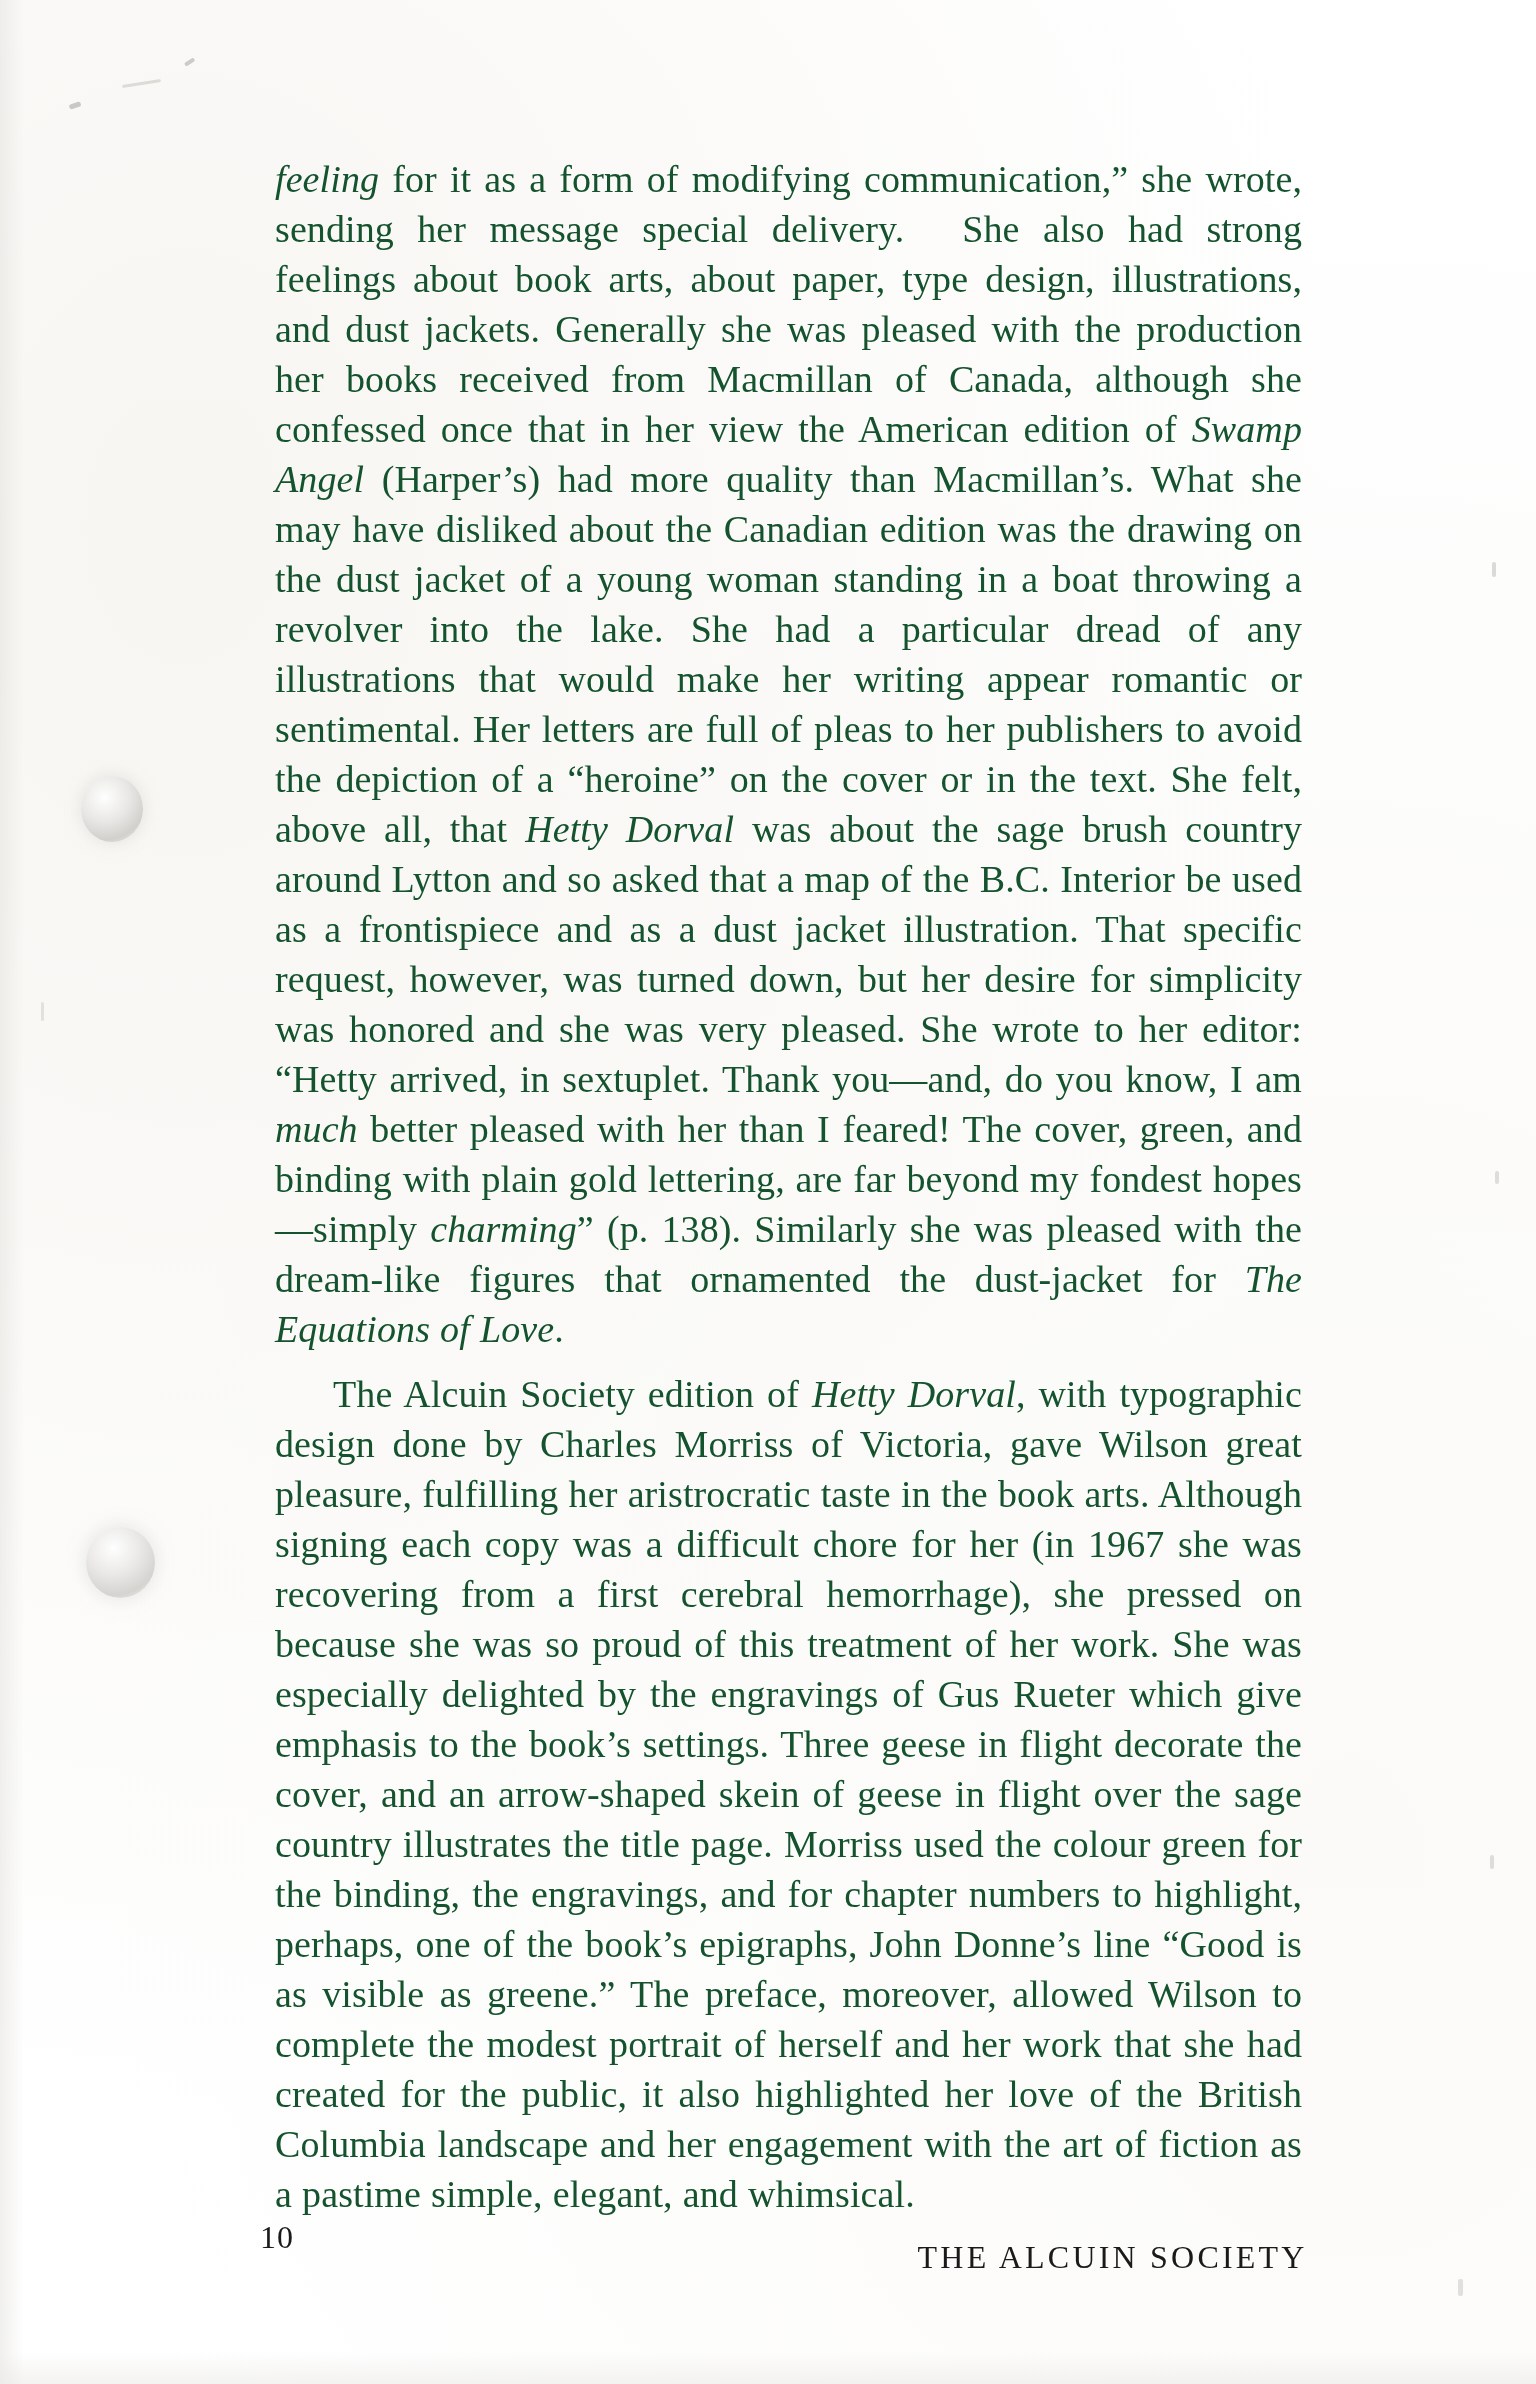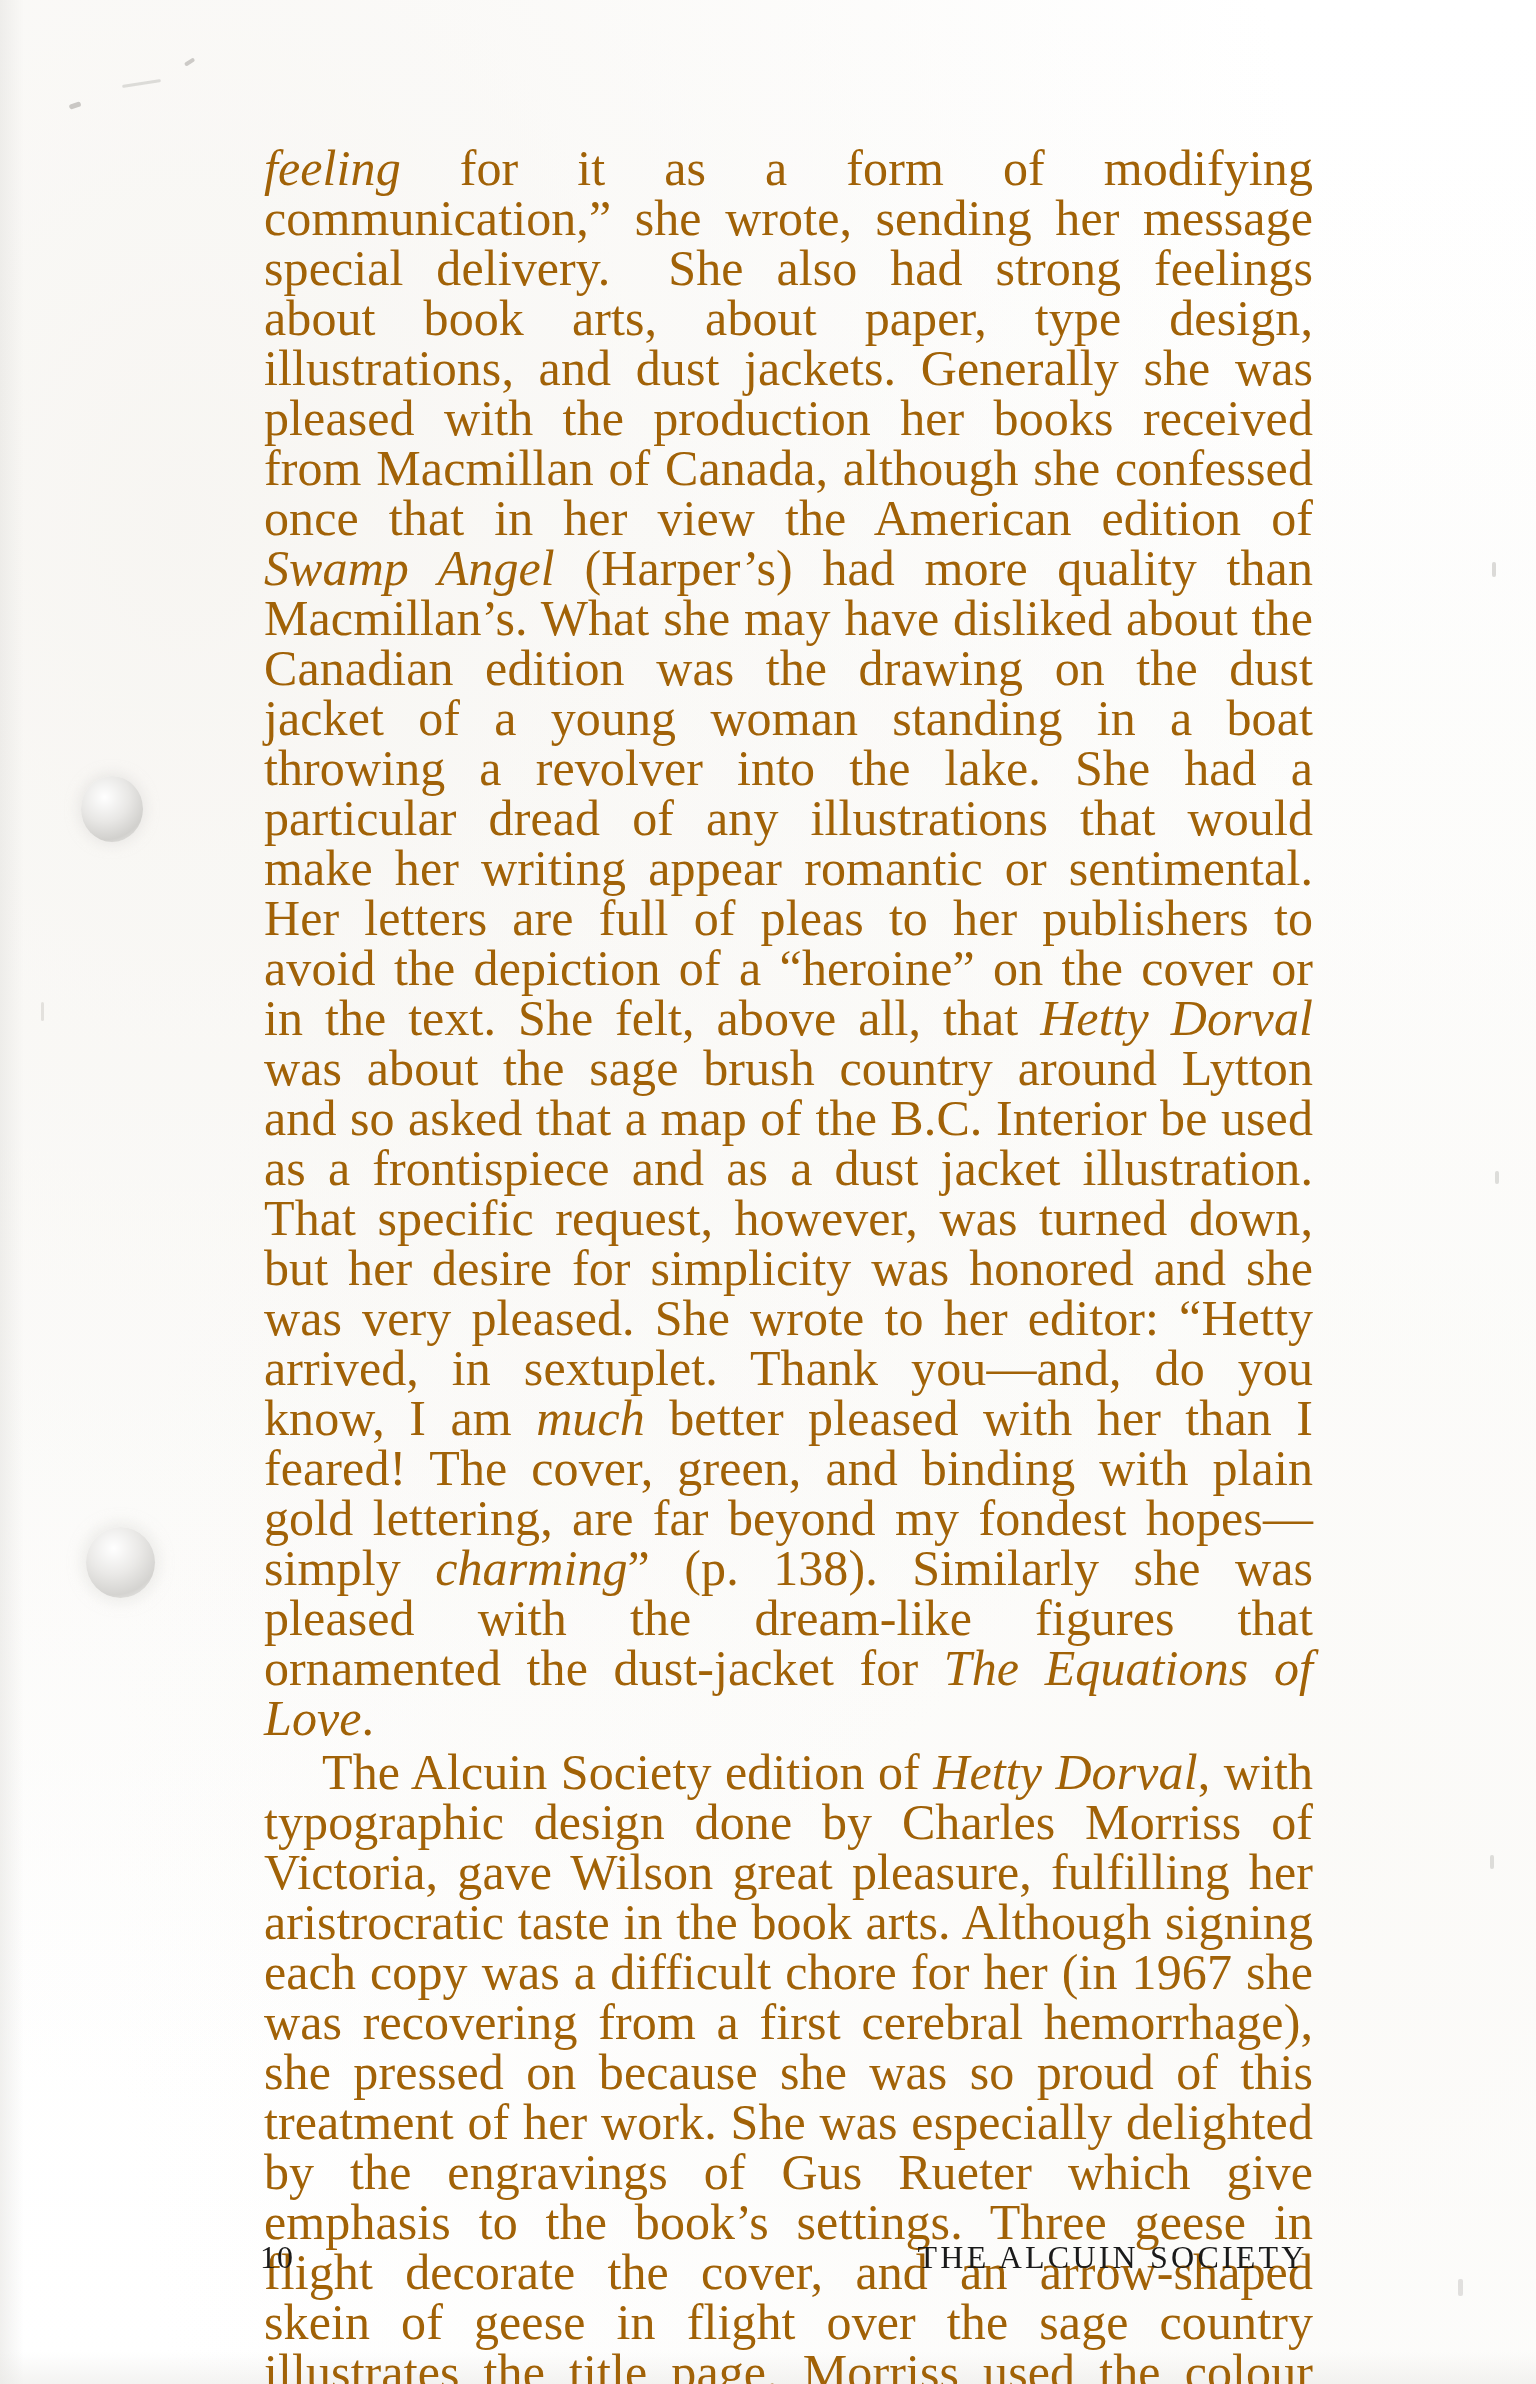--- a/index.html
+++ b/index.html
@@ -32,26 +32,26 @@
   }
 
   
   .textblock {
     position: absolute;
     left: 260px;
     top: 139px;
     width: 1057px;
   }
   p.para {
-    margin: 4px;
+    margin: 15px;
     text-align: justify;
     text-align-last: left;
-    font-size: 50px;
+    font-size: 38px;
     line-height: 50px;
-    color: #a16207;
+    color: #14532d;
     letter-spacing: 0.1px;
     word-spacing: 0.5px;
     -webkit-font-smoothing: antialiased;
   }
   p.para + p.para {
     text-indent: 58px;
   }
   p.para.first {
     text-indent: 0;
   }
@@ -64,21 +64,21 @@
     width: 58px;
   }
 
   
   .footer {
     position: absolute;
     left: 260px;
     top: 2219px;
     width: 1057px;
     display: flex;
-    align-items: flex-end;
+    align-items: flex-start;
     justify-content: space-between;
     color: #1a1a1a;
   }
   .folio {
     font-size: 32px;
     letter-spacing: 0.9px;
   }
   .runhead {
     font-size: 32px;
     letter-spacing: 3.2px;

